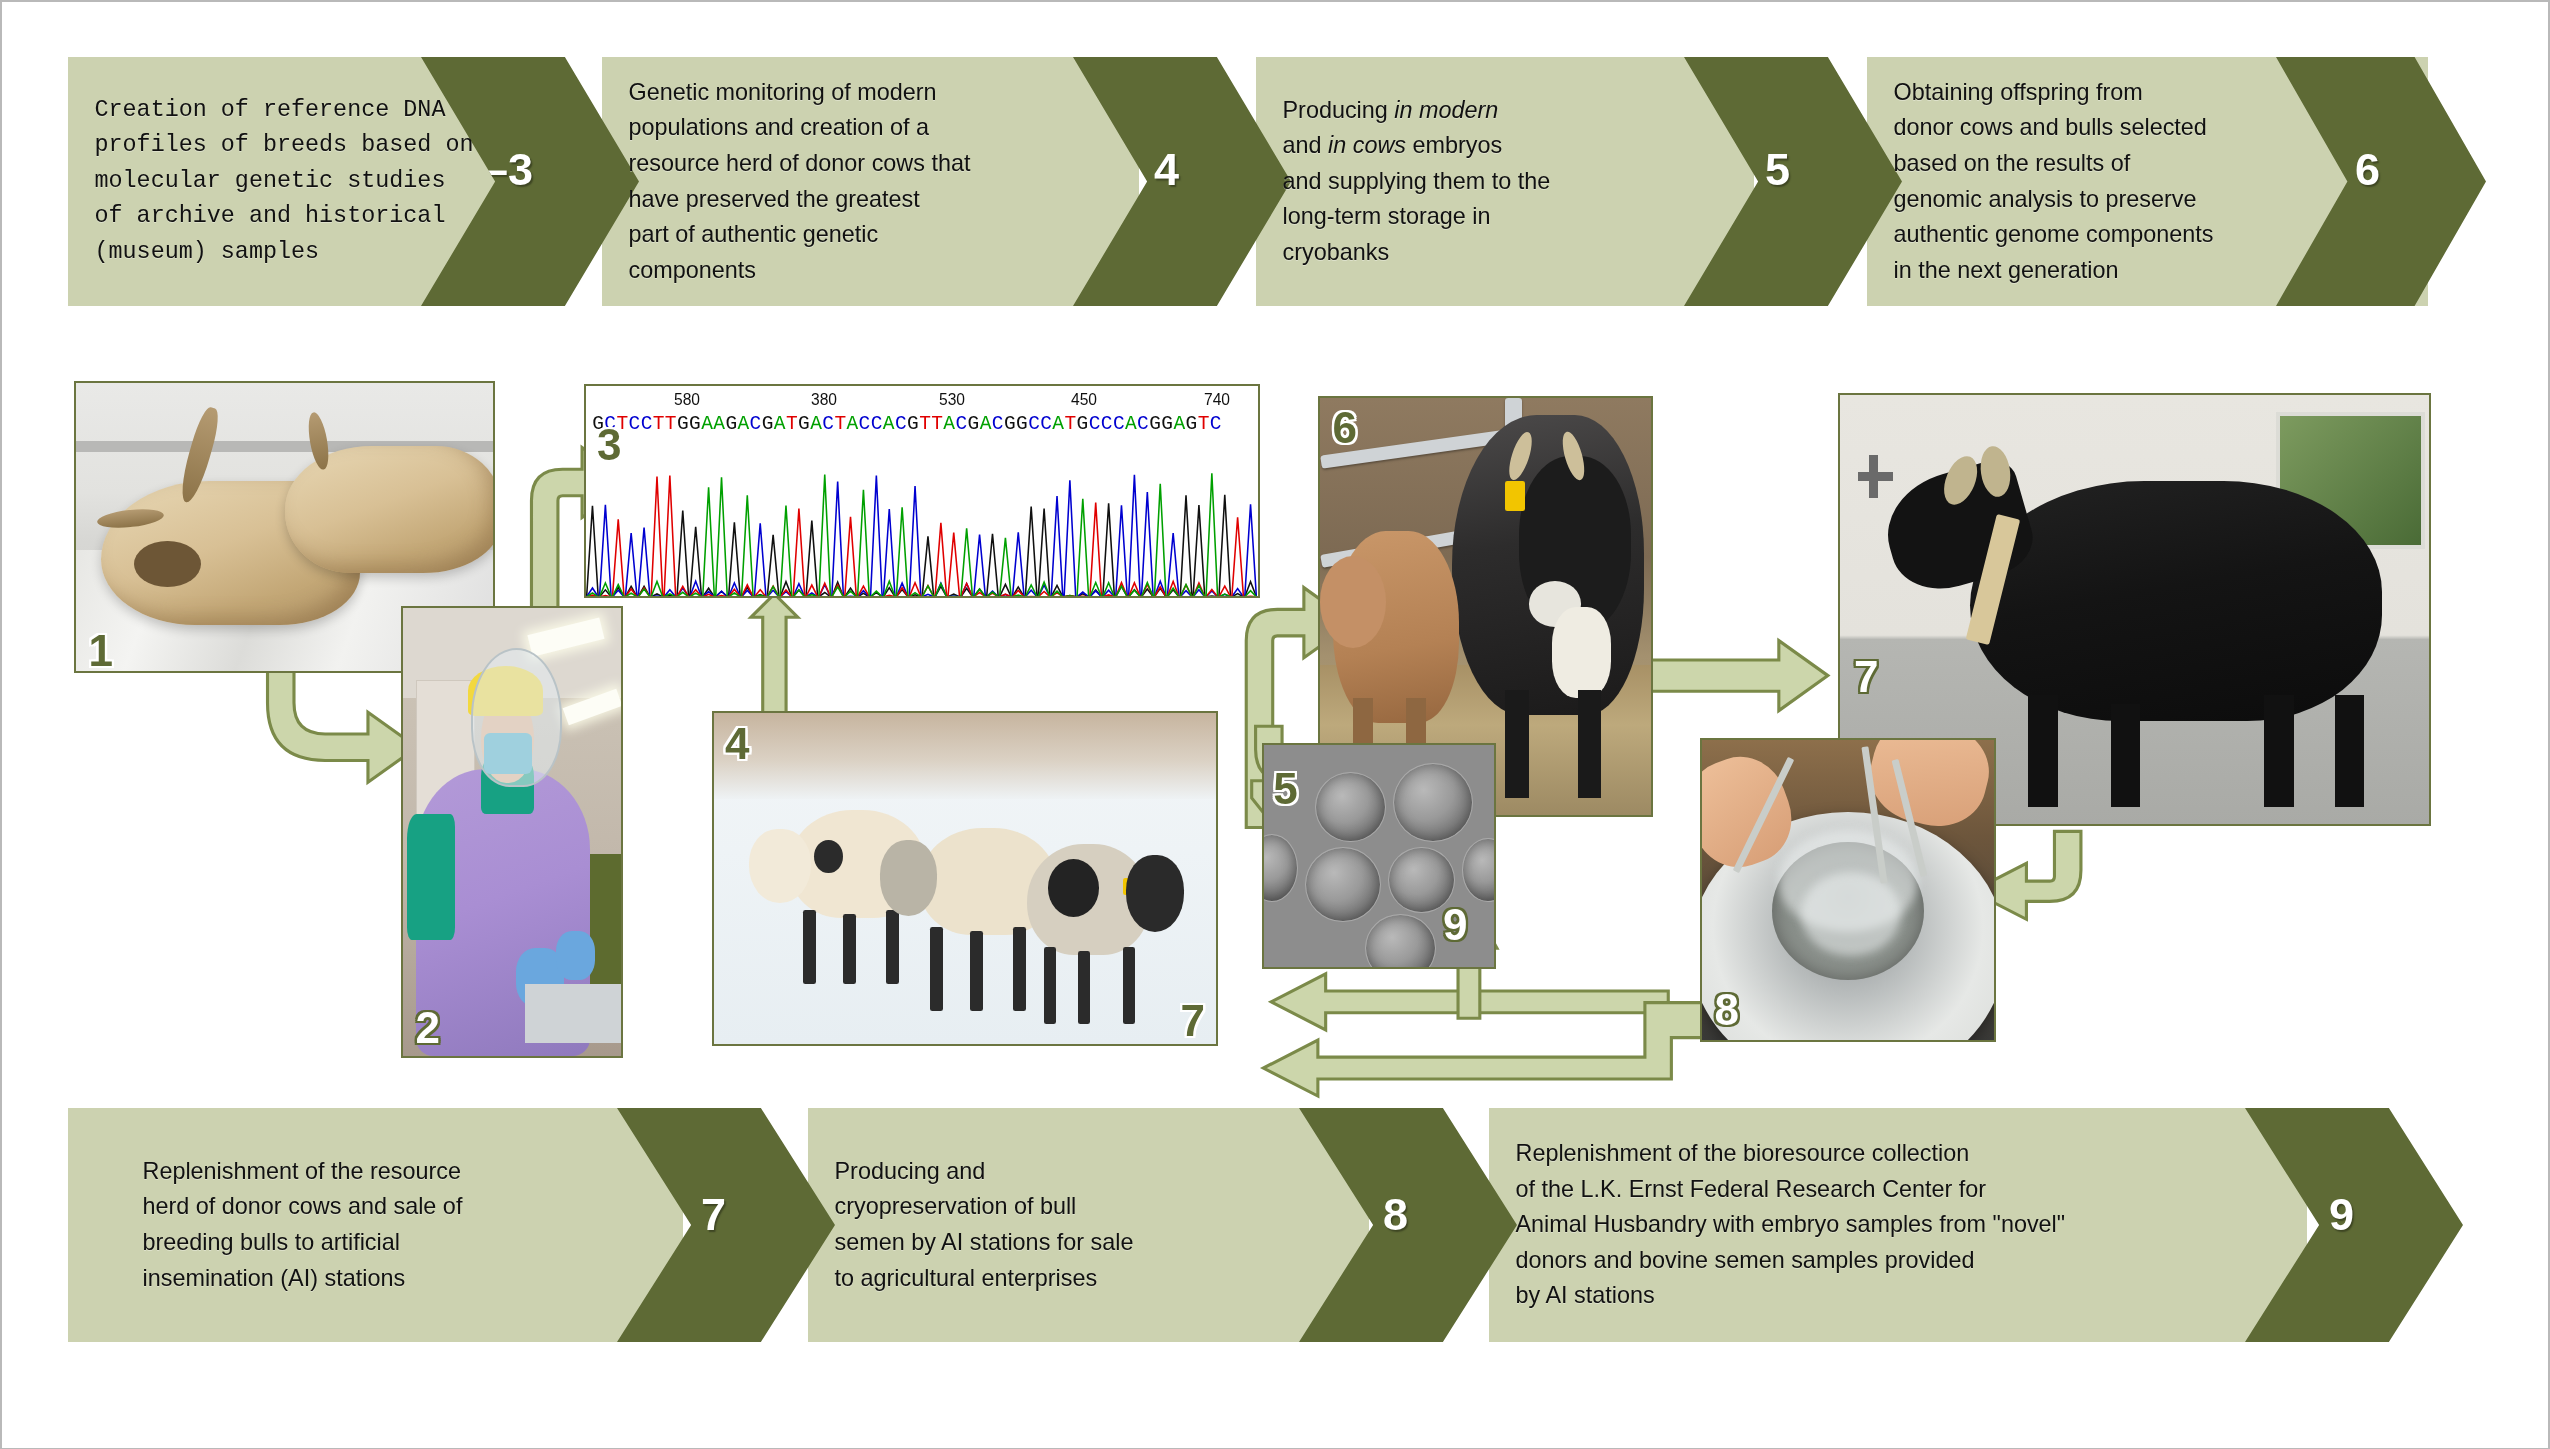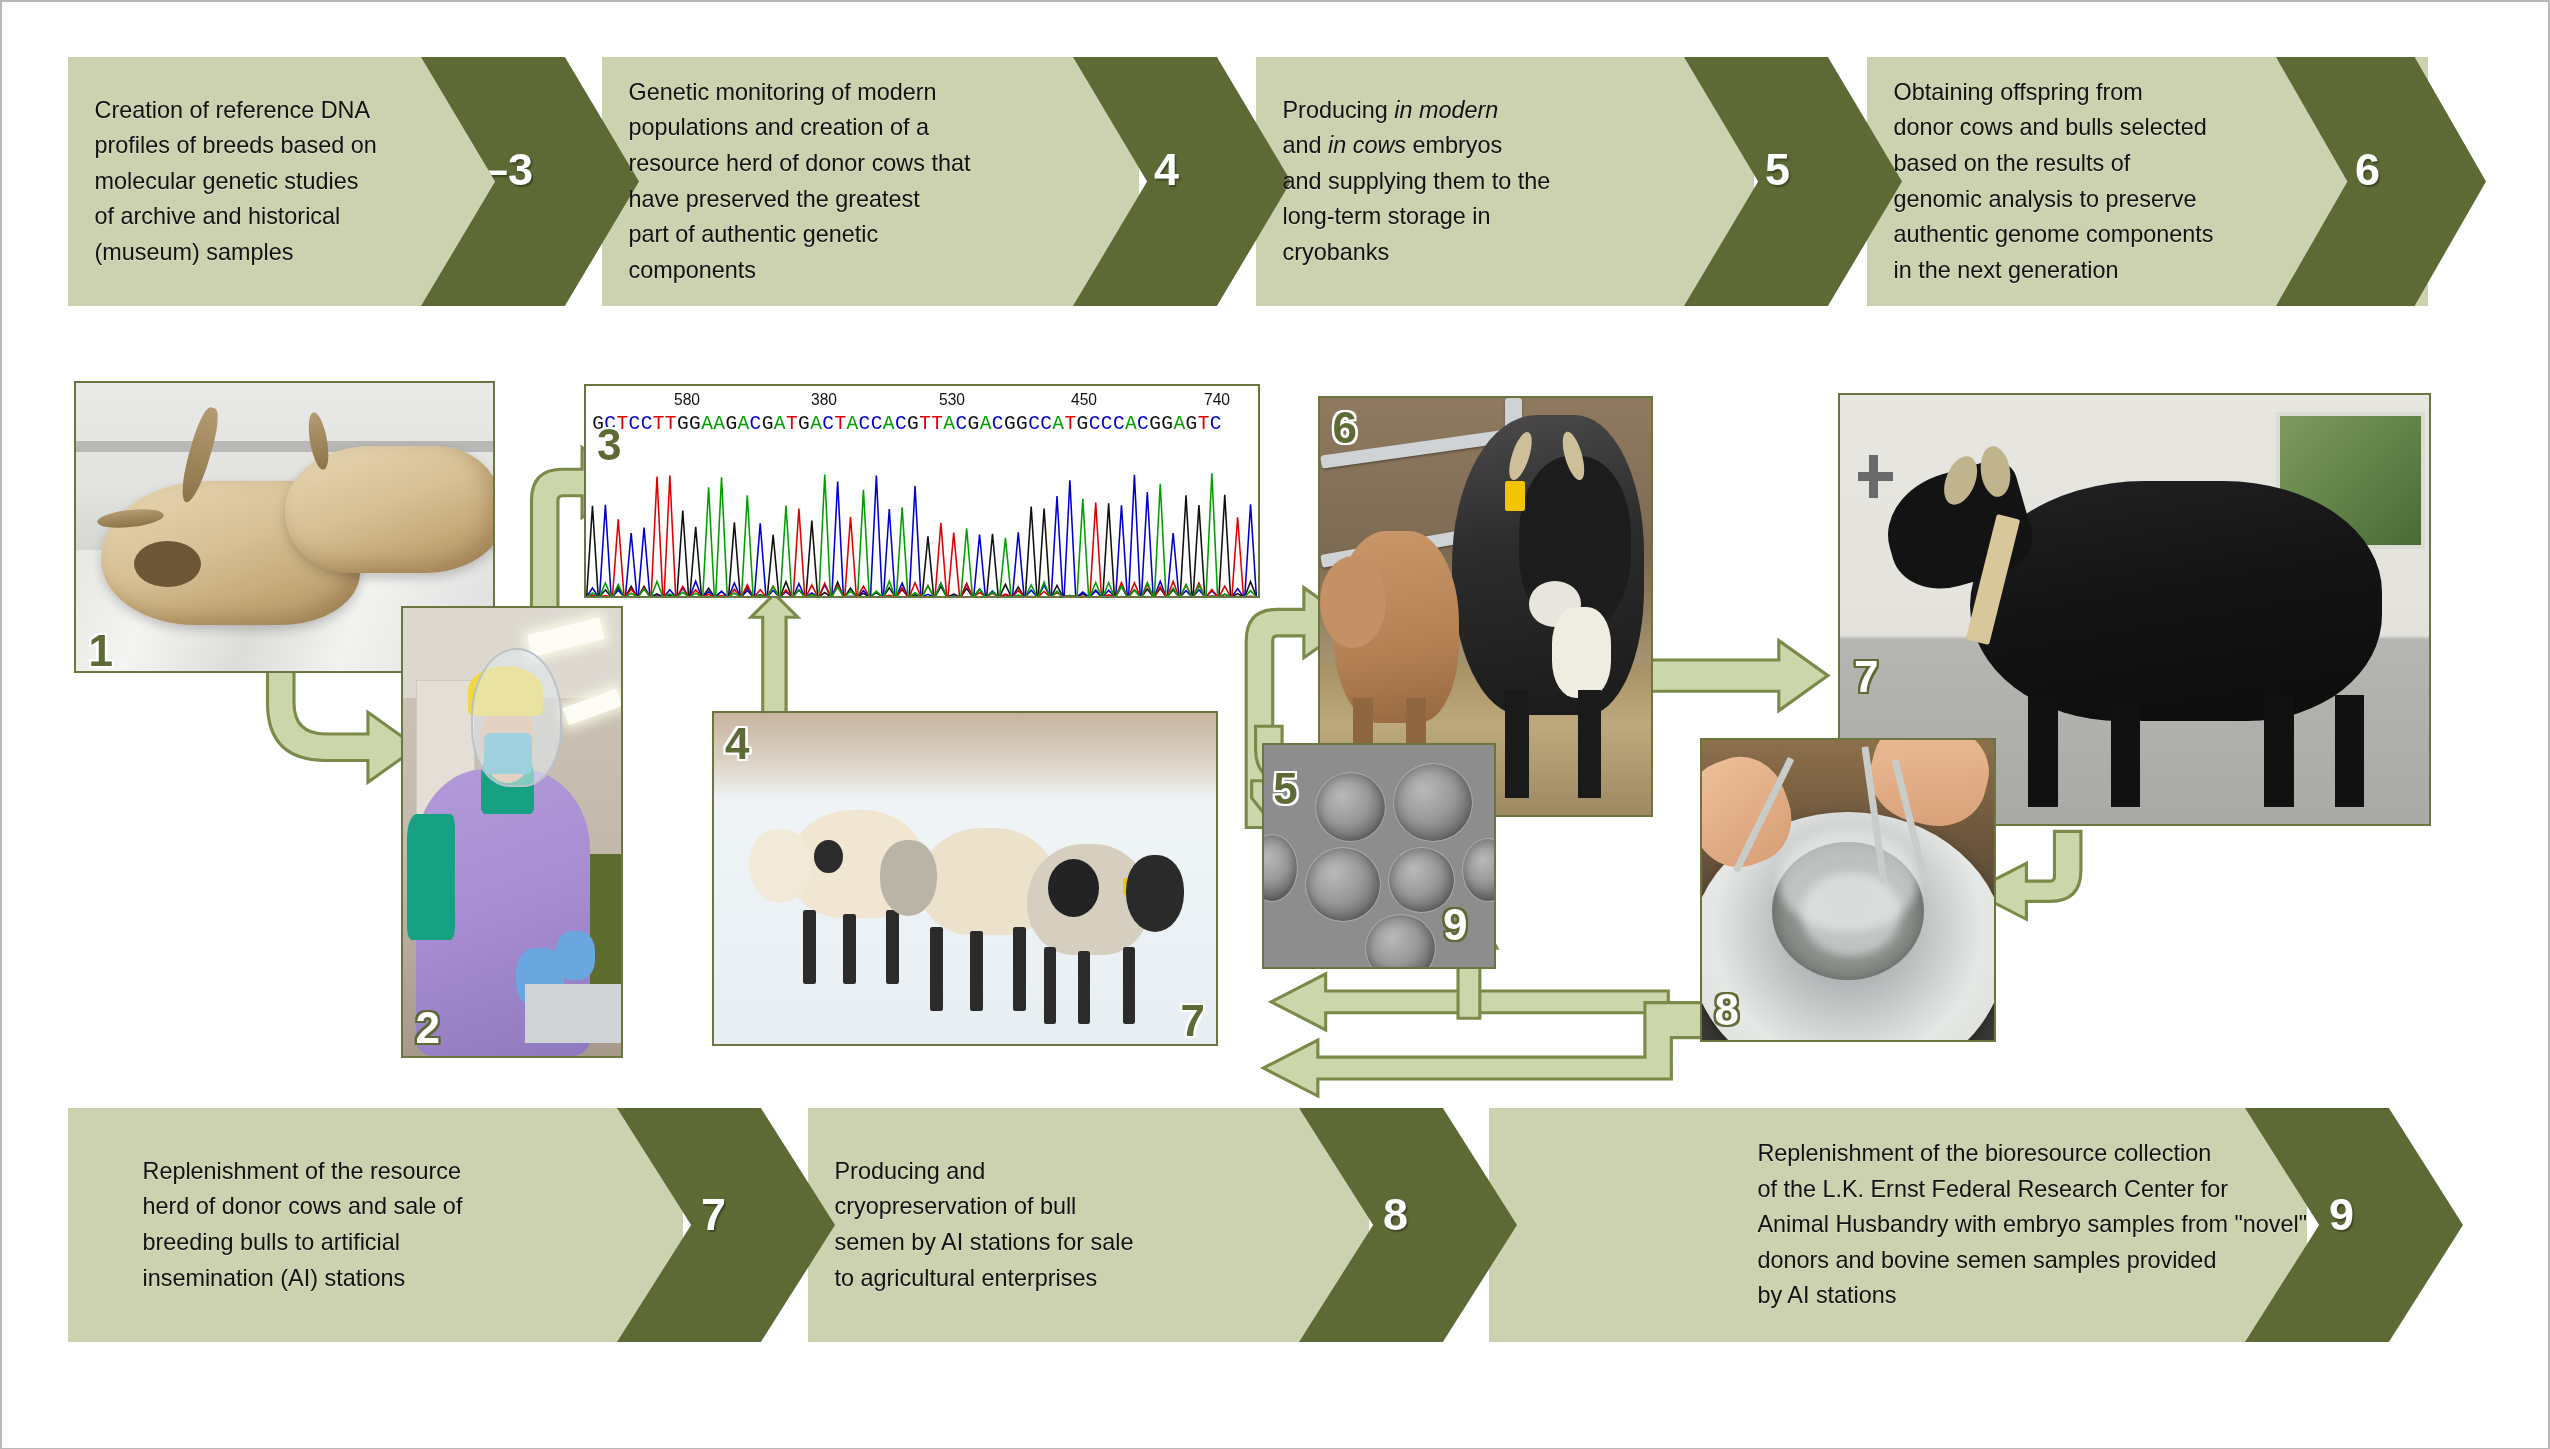--- a/index.html
+++ b/index.html
@@ -142,21 +142,21 @@
   .hand{position:absolute;background:linear-gradient(160deg,#eec09a,#d79e76);border-radius:44%;}
   .straw-rod{position:absolute;background:#c9cdc9;border-radius:1.6px;}
 </style>
 </head>
 <body>
 
 <div id="page">
 
   <div class="band">
 
-    <div class="chev" style="left:66px;top:55px;width:459px;height:249px;">
+    <div class="chev" style="left:66px;top:55px;width:459px;height:249px;font-family:Liberation Mono, monospace;">
       <div class="txt">Creation of reference DNA
 profiles of breeds based on
 molecular genetic studies
 of archive and historical
 (museum) samples</div>
     </div>
     <div class="head" style="left:419px;top:55px;width:218px;height:249px;
          clip-path:polygon(0 0,66% 0,100% 50%,66% 100%,0 100%,34% 50%);">
       <span class="num" style="left:37px;top:87px;">1–3</span>
     </div>
@@ -217,21 +217,21 @@
       <div class="txt">Producing and
 cryopreservation of bull
 semen by AI stations for sale
 to agricultural enterprises</div>
     </div>
     <div class="head" style="left:1297px;top:1106px;width:218px;height:234px;
          clip-path:polygon(0 0,66% 0,100% 50%,66% 100%,0 100%,34% 50%);">
       <span class="num" style="left:84px;top:81px;">8</span>
     </div>
 
-    <div class="chev" style="left:1487px;top:1106px;width:818px;height:234px;justify-content:flex-end;">
+    <div class="chev" style="left:1487px;top:1106px;width:818px;height:234px;">
       <div class="txt">Replenishment of the bioresource collection
 of the L.K. Ernst Federal Research Center for
 Animal Husbandry with embryo samples from "novel"
 donors and bovine semen samples provided
 by AI stations</div>
     </div>
     <div class="head" style="left:2243px;top:1106px;width:218px;height:234px;
          clip-path:polygon(0 0,66% 0,100% 50%,66% 100%,0 100%,34% 50%);">
       <span class="num" style="left:84px;top:81px;">9</span>
     </div>

